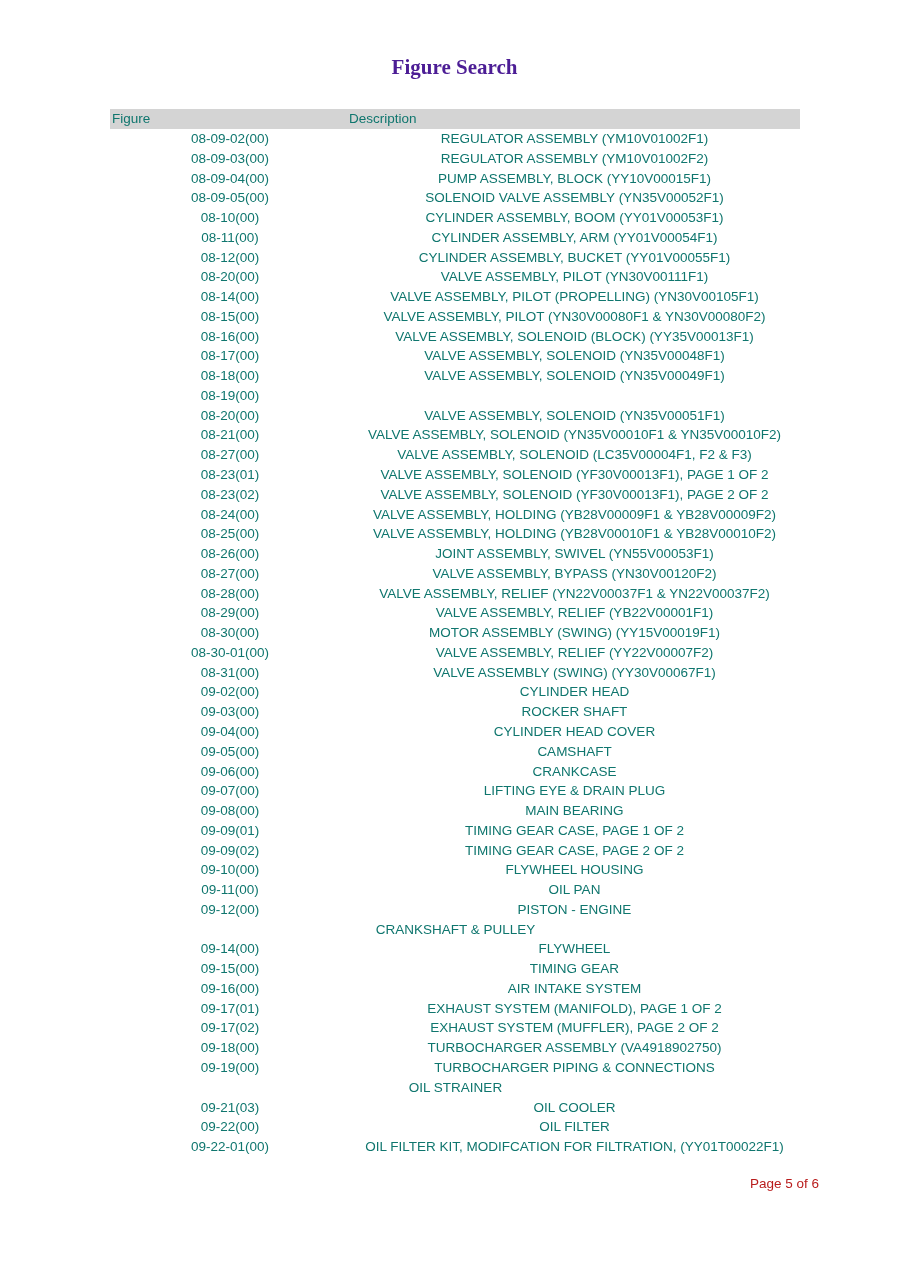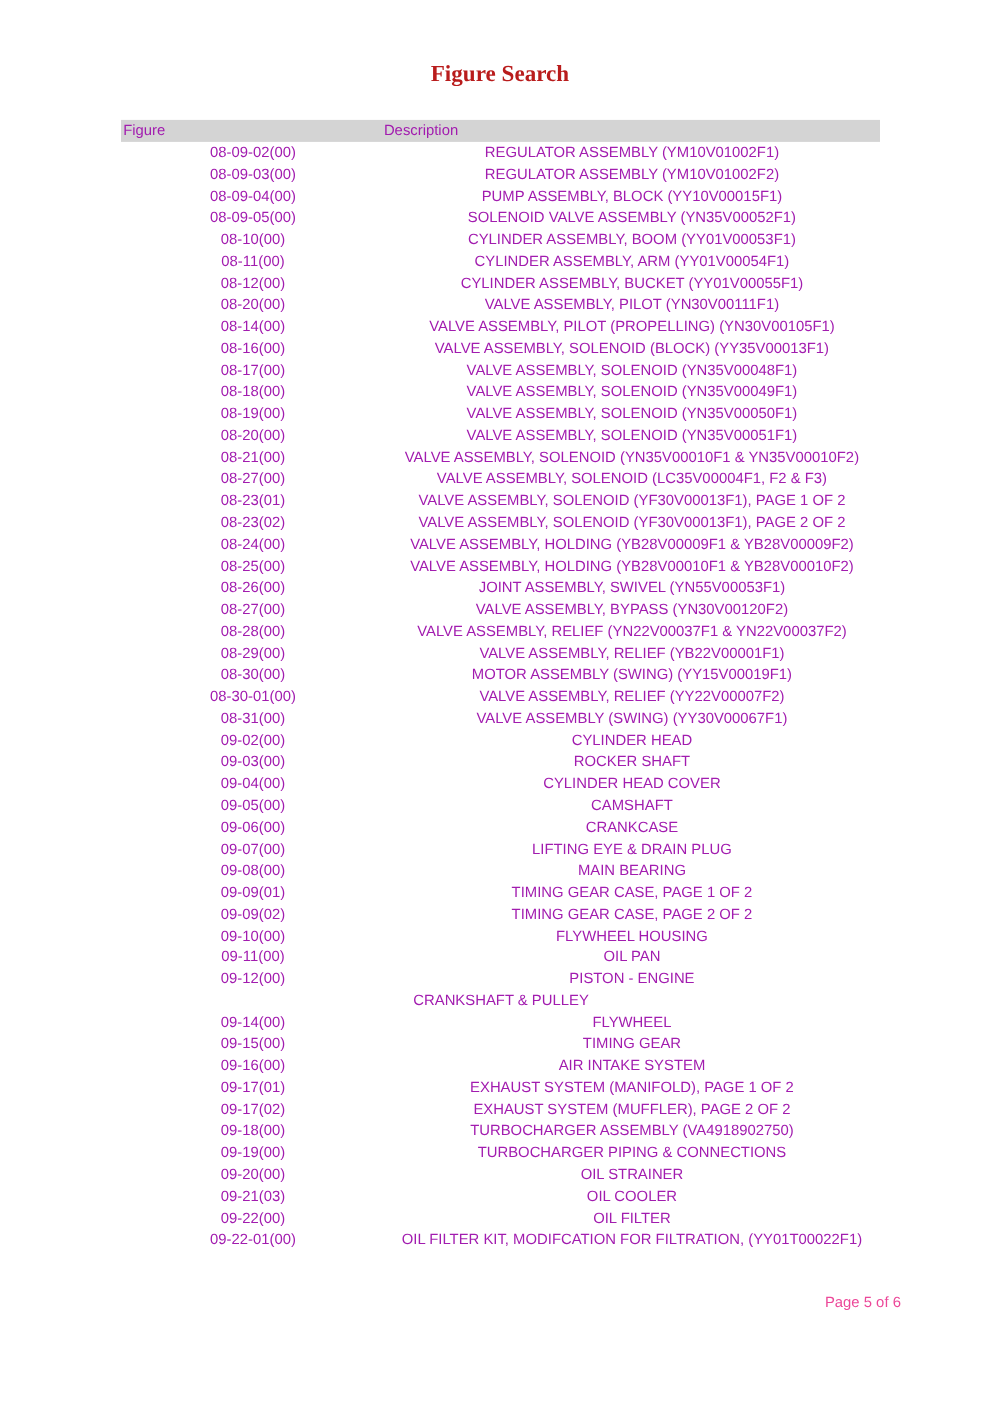--- a/index.html
+++ b/index.html
@@ -17,30 +17,30 @@
     .page-title {
       position: absolute;
       top: 53px;
       left: 0;
       width: 909px;
       text-align: center;
       font-family: "Liberation Serif", "DejaVu Serif", serif;
       font-weight: bold;
       font-size: 21px;
       line-height: 28px;
-      color: #b91c1c;
+      color: #4c1d95;
     }
     .figure-table {
       position: absolute;
       top: 109px;
       left: 110px;
       width: 690px;
       font-family: "Liberation Sans", "DejaVu Sans", sans-serif;
       font-size: 13.5px;
-      color: #a21caf;
+      color: #0f766e;
     }
     .header-row {
       display: flex;
       height: 20px;
       line-height: 20px;
       background: #d4d4d4;
     }
     .row {
       display: flex;
       height: 19.78px;
@@ -57,21 +57,21 @@
       flex: 1;
       padding-left: 1px;
     }
     .page-footer {
       position: absolute;
       top: 1175px;
       right: 90px;
       font-family: "Liberation Sans", "DejaVu Sans", sans-serif;
       font-size: 13.5px;
       line-height: 18px;
-      color: #ec4899;
+      color: #b91c1c;
     }
   </style>
 </head>
 <body>
 
 <h1 class="page-title" style="margin:0;">Figure Search</h1>
 
 <div class="figure-table">
   <div class="header-row">
     <div class="col-figure">Figure</div>
@@ -108,34 +108,37 @@
       </div>
       <div class="row">
         <div class="col-figure">08-20(00)</div>
         <div class="col-desc">VALVE ASSEMBLY, PILOT (YN30V00111F1)</div>
       </div>
       <div class="row">
         <div class="col-figure">08-14(00)</div>
         <div class="col-desc">VALVE ASSEMBLY, PILOT (PROPELLING) (YN30V00105F1)</div>
       </div>
       <div class="row">
+        <div class="col-figure">08-15(00)</div>
+        <div class="col-desc">VALVE ASSEMBLY, PILOT (YN30V00080F1 &amp; YN30V00080F2)</div>
+      </div>
+      <div class="row">
         <div class="col-figure">08-16(00)</div>
         <div class="col-desc">VALVE ASSEMBLY, SOLENOID (BLOCK) (YY35V00013F1)</div>
       </div>
       <div class="row">
         <div class="col-figure">08-17(00)</div>
         <div class="col-desc">VALVE ASSEMBLY, SOLENOID (YN35V00048F1)</div>
       </div>
       <div class="row">
         <div class="col-figure">08-18(00)</div>
         <div class="col-desc">VALVE ASSEMBLY, SOLENOID (YN35V00049F1)</div>
       </div>
       <div class="row">
         <div class="col-figure">08-19(00)</div>
-        <div class="col-desc">VALVE ASSEMBLY, SOLENOID (YN35V00050F1)</div>
       </div>
       <div class="row">
         <div class="col-figure">08-20(00)</div>
         <div class="col-desc">VALVE ASSEMBLY, SOLENOID (YN35V00051F1)</div>
       </div>
       <div class="row">
         <div class="col-figure">08-21(00)</div>
         <div class="col-desc">VALVE ASSEMBLY, SOLENOID (YN35V00010F1 &amp; YN35V00010F2)</div>
       </div>
       <div class="row">
@@ -259,21 +262,20 @@
       </div>
       <div class="row">
         <div class="col-figure">09-18(00)</div>
         <div class="col-desc">TURBOCHARGER ASSEMBLY (VA4918902750)</div>
       </div>
       <div class="row">
         <div class="col-figure">09-19(00)</div>
         <div class="col-desc">TURBOCHARGER PIPING &amp; CONNECTIONS</div>
       </div>
       <div class="row">
-        <div class="col-figure">09-20(00)</div>
         <div class="col-desc">OIL STRAINER</div>
       </div>
       <div class="row">
         <div class="col-figure">09-21(03)</div>
         <div class="col-desc">OIL COOLER</div>
       </div>
       <div class="row">
         <div class="col-figure">09-22(00)</div>
         <div class="col-desc">OIL FILTER</div>
       </div>

